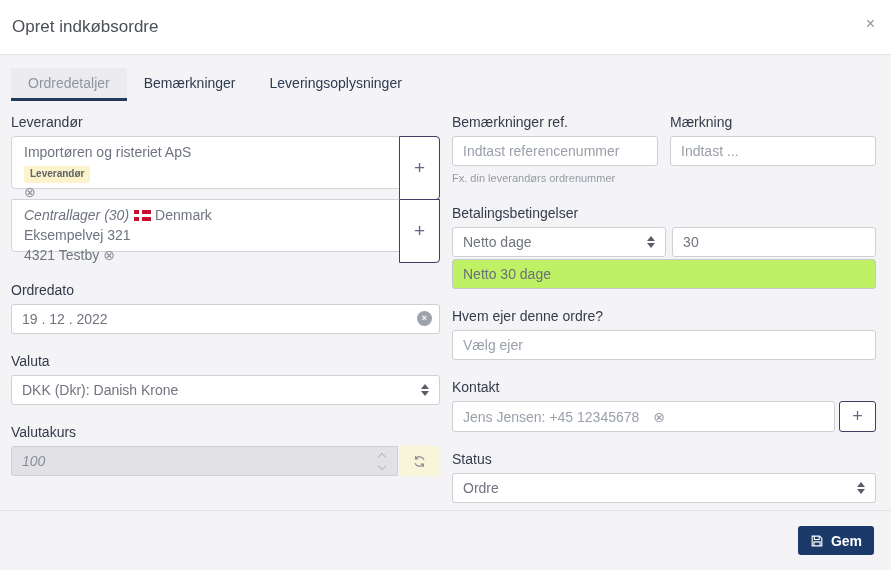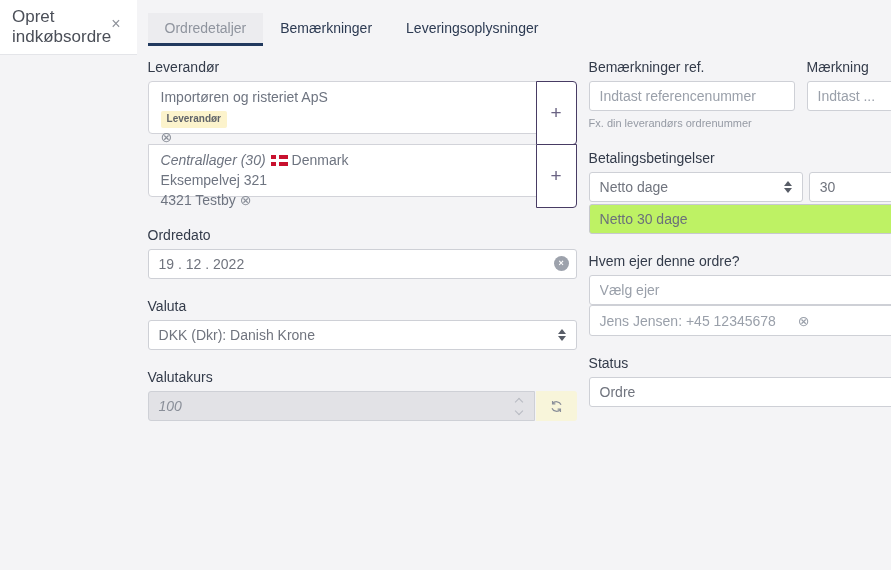--- a/index.html
+++ b/index.html
@@ -3,21 +3,21 @@
 <meta charset="utf-8">
 <style>
   * { box-sizing: border-box; margin: 0; padding: 0; }
   html,body { width:891px; height:570px; overflow:hidden; }
   body {
     font-family: "Liberation Sans", sans-serif;
     background:#f4f4f6;
     color:#3a4150;
     font-size:14px;
   }
-  .modal { width:891px; height:570px; display:flex; flex-direction:row; }
+  .modal { width:891px; height:570px; display:flex; flex-direction:column; }
 
   
   .modal-header {
     background:#ffffff;
     height:55px; flex:0 0 55px;
     display:flex; align-items:center; justify-content:space-between;
     padding:0 16px 0 12px;
     border-bottom:1px solid #e4e5e9;
   }
   .modal-title { font-size:17px; color:#4b4f58; font-weight:400; }
@@ -124,21 +124,21 @@
   .field-pair { display:grid; grid-template-columns:1fr 1fr; column-gap:12px; }
   .help-text { font-size:11px; color:#959aa4; margin-top:6px; }
   .terms-row { display:grid; grid-template-columns:1.05fr 1fr; column-gap:6px; }
   .terms-summary {
     margin-top:2px; height:30px; background:#bef264; border:1px solid #c7c8ce;
     border-radius:3px; padding:0 10px; line-height:28px; color:#6b707a;
   }
   .contact-row { display:flex; }
   .contact-field {
     flex:1; height:31px; background:#fff; border:1px solid #ced0d6; border-radius:3px;
-    padding:0 10px; display:flex; align-items:center; gap:22px; color:#9aa0aa; cursor:text;
+    padding:0 10px; display:flex; align-items:center; gap:14px; color:#9aa0aa; cursor:text;
   }
   .contact-add {
     width:37px; height:31px; background:#fff; border:1px solid #473b63; border-radius:3px;
     margin-left:4px; display:flex; align-items:center; justify-content:center;
     color:#6a6383; font-size:18px; cursor:pointer;
   }
 
   
   .modal-footer {
     flex:0 0 60px; border-top:1px solid #e2e3e7;
@@ -262,20 +262,21 @@
                 <span class="arr-down"></span>
               </span>
           </div>
           <input class="text-input" type="text" value="30" style="">
         </div>
         <div class="terms-summary">Netto 30 dage</div>
 
         <span class="field-label">Hvem ejer denne ordre?</span>
         <input class="text-input" type="text" placeholder="Vælg ejer" style="">
 
+        <span class="field-label">Kontakt</span>
         <div class="contact-row">
           <div class="contact-field">
             <span>Jens Jensen: +45 12345678</span>
             <span class="remove-x" style="color:#9aa0aa;">⊗</span>
           </div>
           <div class="contact-add">+</div>
         </div>
 
         <span class="field-label">Status</span>
         <div class="select">

